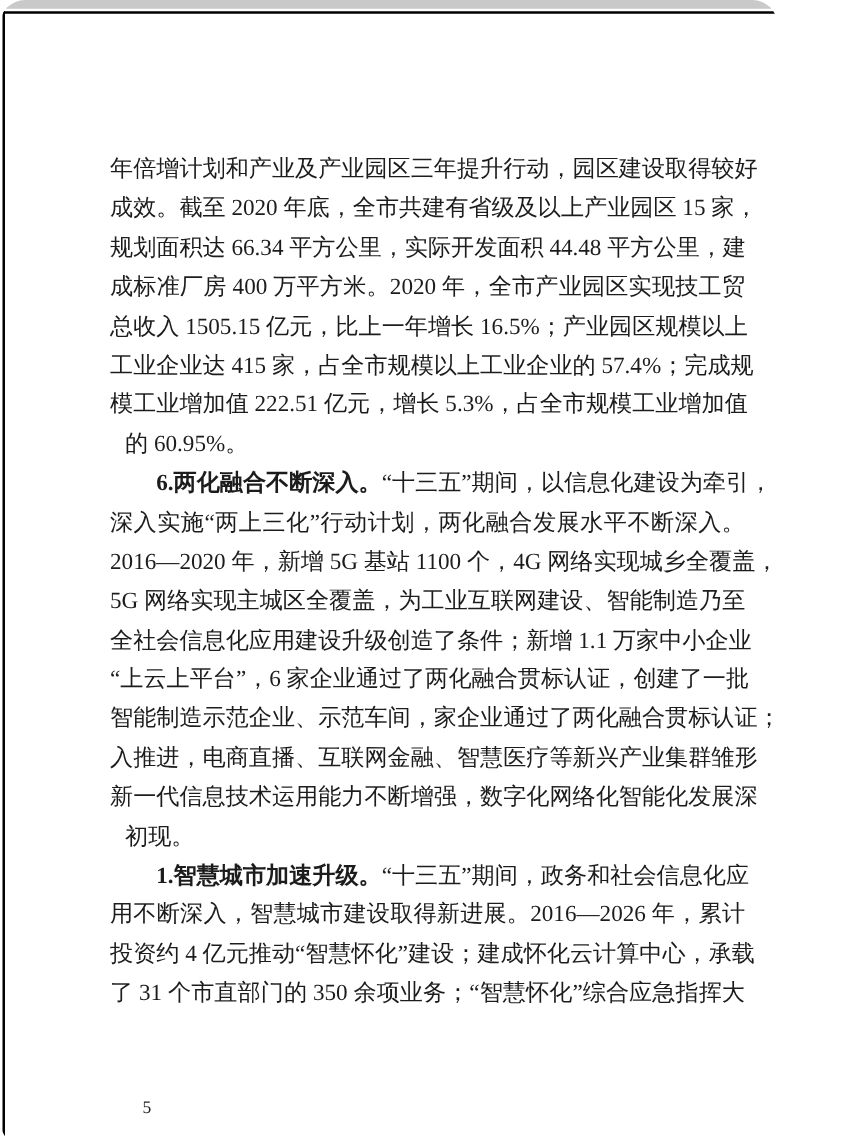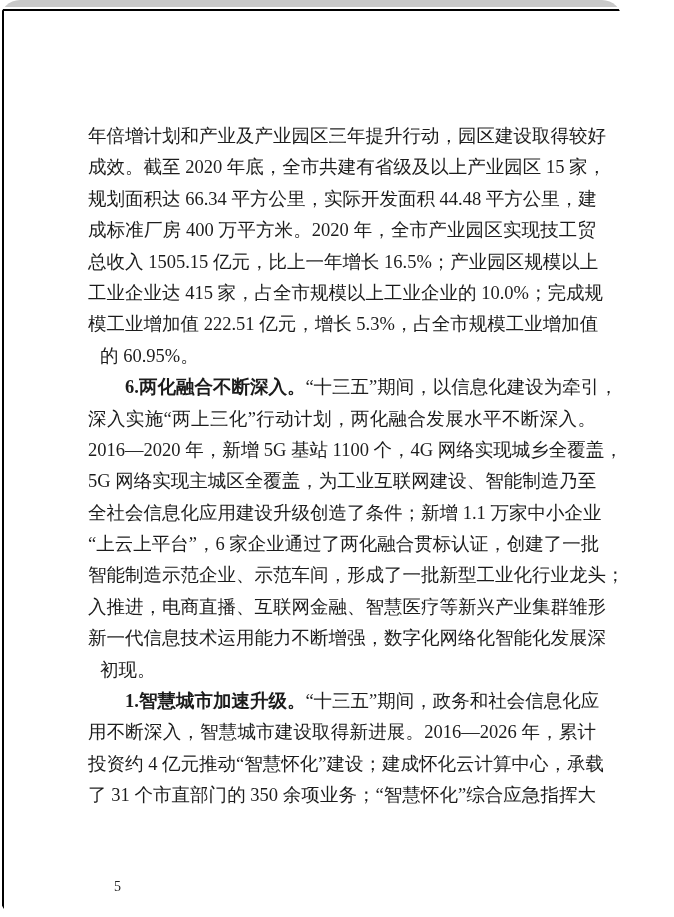--- a/index.html
+++ b/index.html
@@ -89,33 +89,33 @@
   <div class="border-top"></div>
   <div class="border-left"></div>
   <div class="border-right"></div>
 
   <div class="text-block">
     <div class="line">年倍增计划和产业及产业园区三年提升行动，园区建设取得较好</div>
     <div class="line">成效。截至 2020 年底，全市共建有省级及以上产业园区 15 家，</div>
     <div class="line">规划面积达 66.34 平方公里，实际开发面积 44.48 平方公里，建</div>
     <div class="line">成标准厂房 400 万平方米。2020 年，全市产业园区实现技工贸</div>
     <div class="line">总收入 1505.15 亿元，比上一年增长 16.5%；产业园区规模以上</div>
-    <div class="line">工业企业达 415 家，占全市规模以上工业企业的 10.0%；完成规</div>
+    <div class="line">工业企业达 415 家，占全市规模以上工业企业的 57.4%；完成规</div>
     <div class="line">模工业增加值 222.51 亿元，增长 5.3%，占全市规模工业增加值</div>
     <div class="line last">的 60.95%。</div>
 
     <div class="line indent">
       <span class="lead">6.两化融合不断深入。</span><span>“十三五”期间，以信息化建设为牵引，</span>
     </div>
     <div class="line">深入实施“两上三化”行动计划，两化融合发展水平不断深入。</div>
     <div class="line">2016—2020 年，新增 5G 基站 1100 个，4G 网络实现城乡全覆盖，</div>
     <div class="line">5G 网络实现主城区全覆盖，为工业互联网建设、智能制造乃至</div>
     <div class="line">全社会信息化应用建设升级创造了条件；新增 1.1 万家中小企业</div>
     <div class="line">“上云上平台”，6 家企业通过了两化融合贯标认证，创建了一批</div>
-    <div class="line">智能制造示范企业、示范车间，形成了一批新型工业化行业龙头；</div>
+    <div class="line">智能制造示范企业、示范车间，家企业通过了两化融合贯标认证；</div>
     <div class="line">入推进，电商直播、互联网金融、智慧医疗等新兴产业集群雏形</div>
     <div class="line">新一代信息技术运用能力不断增强，数字化网络化智能化发展深</div>
     <div class="line last">初现。</div>
 
     <div class="line indent">
       <span class="lead">1.智慧城市加速升级。</span><span>“十三五”期间，政务和社会信息化应</span>
     </div>
     <div class="line">用不断深入，智慧城市建设取得新进展。2016—2026 年，累计</div>
     <div class="line">投资约 4 亿元推动“智慧怀化”建设；建成怀化云计算中心，承载</div>
     <div class="line">了 31 个市直部门的 350 余项业务；“智慧怀化”综合应急指挥大</div>

